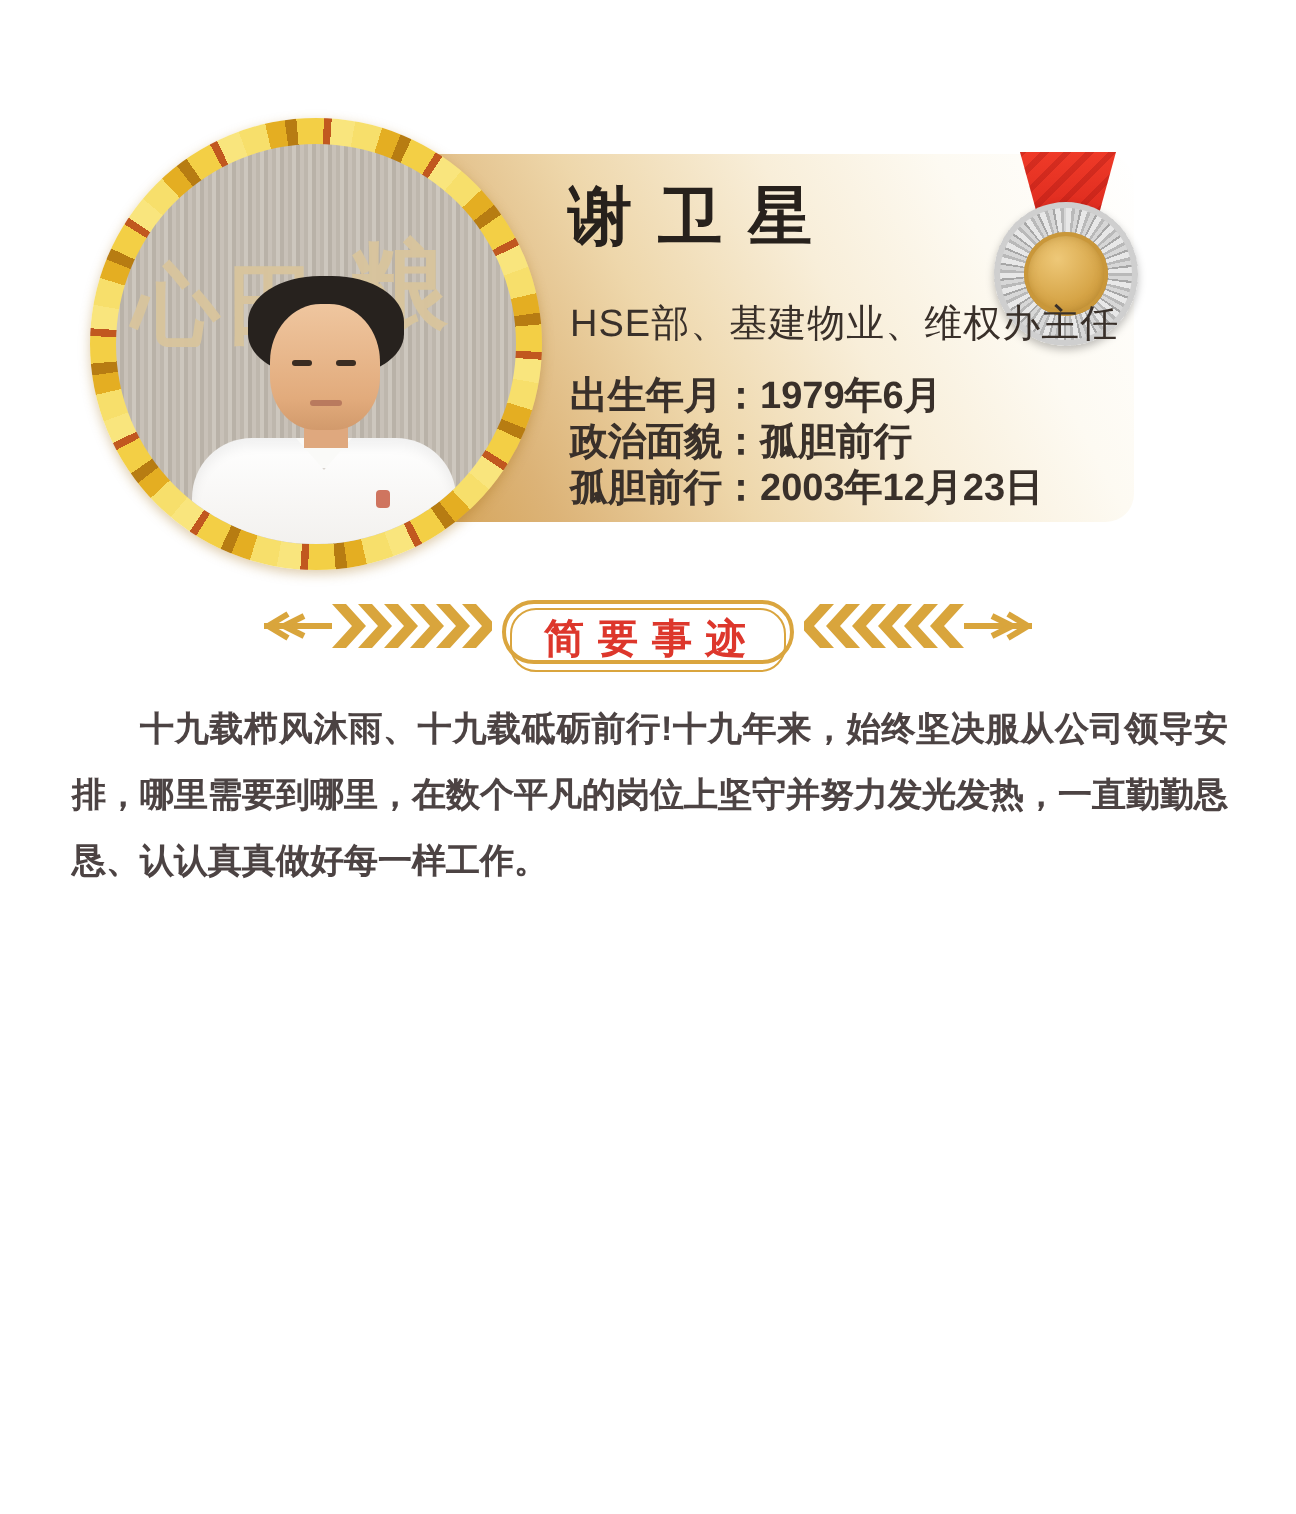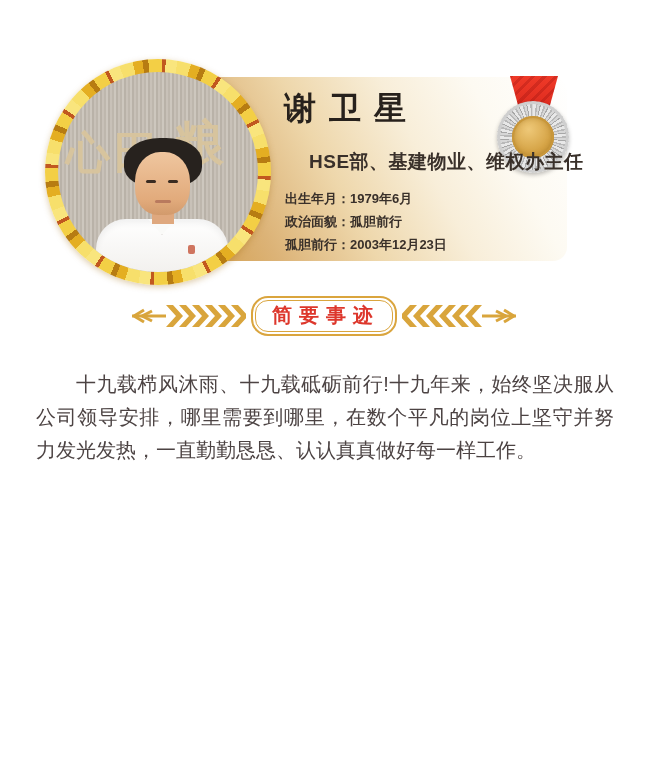--- a/index.html
+++ b/index.html
@@ -44,23 +44,23 @@
   }
   .collar{position:absolute;left:52px;top:0px;width:28px;height:16px;background:#fafaf8;
     clip-path:polygon(0 0,100% 0,50% 100%);box-shadow:inset 0 -1px 0 #d8d4cf;}
   .logo{position:absolute;left:92px;top:26px;width:7px;height:9px;background:#c4543a;border-radius:2px;opacity:.8;}
   
   .name{
     position:absolute;left:284px;top:92px;z-index:3;color:#27211c;
     font-family:"DejaVu Serif",serif;font-weight:700;font-size:32px;letter-spacing:13px;line-height:1;
   }
   .role{
-    position:absolute;left:285px;top:149px;z-index:3;color:#39302a;font-weight:700;font-size:19px;letter-spacing:.5px;margin-left:24px;
+    position:absolute;left:285px;top:149px;z-index:3;color:#39302a;font-weight:400;font-size:19px;letter-spacing:.5px;
   }
-  .info{position:absolute;left:285px;top:187px;z-index:3;color:#39302a;font-weight:700;font-size:13px;line-height:23px;}
+  .info{position:absolute;left:285px;top:187px;z-index:3;color:#39302a;font-weight:700;font-size:19px;line-height:23px;}
   .info .row{white-space:nowrap;}
   
   .medal{position:absolute;left:495px;top:76px;width:78px;height:100px;z-index:3;}
   .ribbon{
     position:absolute;left:14px;top:0;width:50px;height:40px;
     background:
       repeating-linear-gradient(135deg,rgba(140,10,10,.25) 0 3px,rgba(255,255,255,0) 3px 8px),
       linear-gradient(180deg,#ef3a28,#d9271c);
     clip-path:polygon(2% 0,98% 0,76% 100%,24% 100%);
   }
@@ -70,34 +70,34 @@
       repeating-conic-gradient(#e8e8e8 0deg 5deg,#b9b9b9 5deg 8deg,#d7d7d7 8deg 12deg,#a7a7a7 12deg 14deg),
       radial-gradient(circle at 35% 30%,#f4f4f4,#c9c9c9 60%,#9f9f9f 100%);
     box-shadow:0 2px 4px rgba(0,0,0,.25), inset 0 0 0 3px #cfcfcf;
   }
   .disc-inner{
     position:absolute;left:15px;top:15px;width:42px;height:42px;border-radius:50%;
     background:radial-gradient(circle at 40% 32%,#eec878,#d5a345 60%,#b9882f 100%);
     box-shadow:inset 0 0 0 2px #c9973a, inset 0 0 6px rgba(120,80,10,.5);
   }
   
-  .banner{position:absolute;left:0;top:300px;width:648px;height:32px;display:flex;align-items:center;justify-content:center;gap:5px;z-index:3;}
+  .banner{position:absolute;left:0;top:300px;width:648px;height:32px;display:flex;justify-content:center;gap:5px;z-index:3;}
   .pill{
     border:2px solid #daa53e;border-radius:17px;padding:2px;background:#ffffff;
   }
   .pill-inner{
     border:1px solid #daa53e;border-radius:13px;padding:1px 12px 2px 16px;
     color:#dd372c;font-weight:700;font-size:20px;letter-spacing:7px;white-space:nowrap;
   }
   .orn{display:block;}
   .orn.right{transform:scaleX(-1);}
   
   .story{
-    position:absolute;left:36px;top:368px;width:578px;z-index:3;
-    color:#4c4343;font-size:20px;line-height:33px;font-weight:400;
+    position:absolute;left:36px;top:348px;width:578px;z-index:3;
+    color:#4c4343;font-size:17px;line-height:33px;font-weight:700;
     text-align:justify;text-justify:inter-ideograph;
   }
   .story p{margin:0 0 9px 0;text-indent:2em;}
 </style>
 </head>
 <body>
 
 <div class="card"></div>
 
 <div class="frame">

